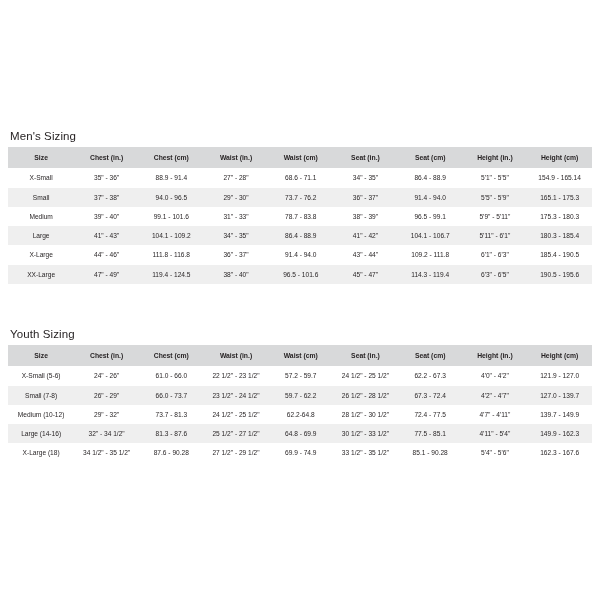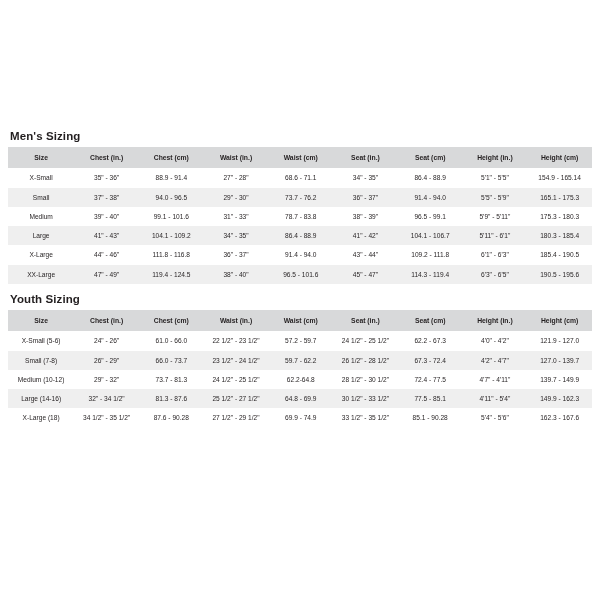--- a/index.html
+++ b/index.html
@@ -16,35 +16,35 @@
   }
   .page {
     position: relative;
     width: 600px;
     height: 600px;
     box-sizing: border-box;
     padding: 0 8px;
   }
   .section-title {
     font-size: 11.5px;
-    font-weight: 700;
+    font-weight: 400;
     color: #231f20;
     margin: 0;
     padding: 0 0 5px 2px;
     letter-spacing: 0.1px;
   }
   .sec-mens {
     position: absolute;
     top: 130px;
     left: 8px;
     width: 584px;
   }
   .sec-youth {
     position: absolute;
-    top: 293px;
+    top: 328px;
     left: 8px;
     width: 584px;
   }
   table.size-table {
     border-collapse: collapse;
     width: 100%;
     table-layout: fixed;
   }
   table.size-table th,
   table.size-table td {

